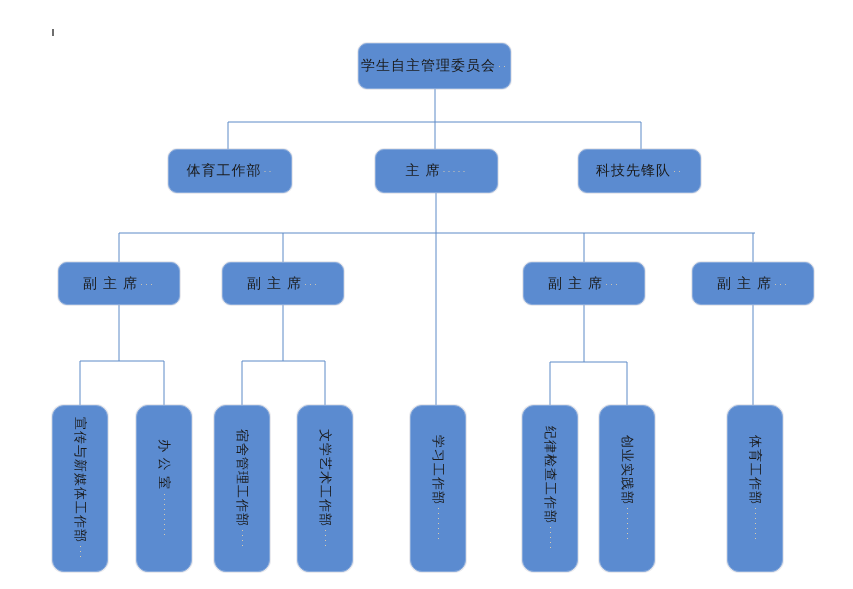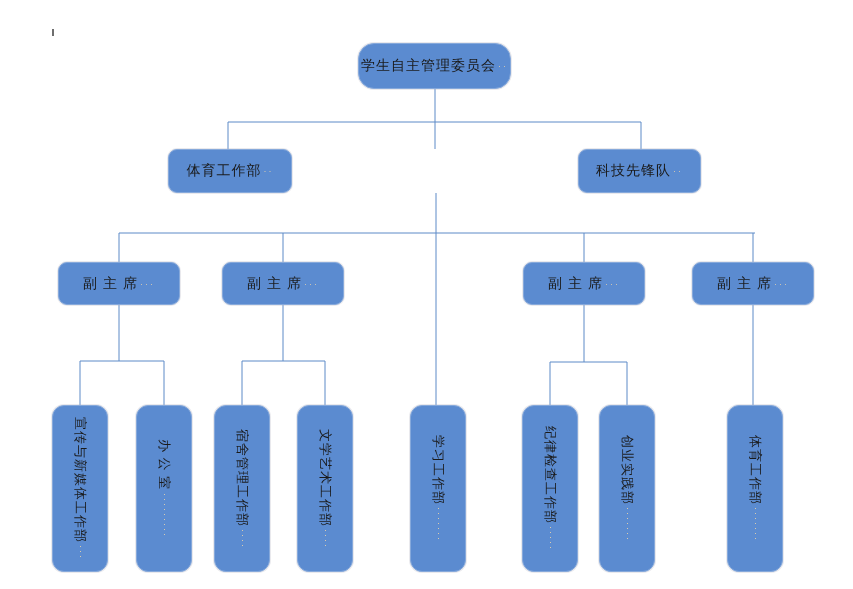--- a/index.html
+++ b/index.html
@@ -65,28 +65,32 @@
 
   <svg id="connectors" viewBox="0 0 853 589" xmlns="http://www.w3.org/2000/svg">
     <path d="M435 89 V122 M228 122 H641 M228 122 V149 M435 122 V149 M641 122 V149" fill="none" stroke="#5D8AC7" stroke-width="1"></path>
     <path d="M436 193 V405 M119 233 H755 M119 233 V262 M283 233 V262 M584 233 V262 M753 233 V262" fill="none" stroke="#5D8AC7" stroke-width="1"></path>
     <path d="M119 305 V361 M80 361 H164 M80 361 V405 M164 361 V405" fill="none" stroke="#5D8AC7" stroke-width="1"></path>
     <path d="M283 305 V361 M242 361 H325 M242 361 V405 M325 361 V405" fill="none" stroke="#5D8AC7" stroke-width="1"></path>
     <path d="M584 305 V362 M550 362 H627 M550 362 V405 M627 362 V405" fill="none" stroke="#5D8AC7" stroke-width="1"></path>
     <path d="M753 305 V405" fill="none" stroke="#5D8AC7" stroke-width="1"></path>
   </svg>
 
-  <div class="node h" style="left:358px; top:43px; width:153px; height:46px;border-radius:16px;">
+  <div class="node h" style="left:358px; top:43px; width:153px; height:46px;">
     <span class="lbl">学生自主管理委员会</span>
     <span class="mk">··</span>
   </div>
 
   <div class="node h" style="left:168px; top:149px; width:124px; height:44px;">
     <span class="lbl">体育工作部</span>
     <span class="mk">··</span>
+  </div>
+  <div class="node h" style="left:375px; top:149px; width:123px; height:44px;">
+    <span class="lbl">主 席</span>
+    <span class="mk">·····</span>
   </div>
   <div class="node h" style="left:578px; top:149px; width:123px; height:44px;">
     <span class="lbl">科技先锋队</span>
     <span class="mk">··</span>
   </div>
 
   <div class="node h" style="left:58px; top:262px; width:122px; height:43px;">
     <span class="lbl">副 主 席</span>
     <span class="mk">···</span>
   </div>

